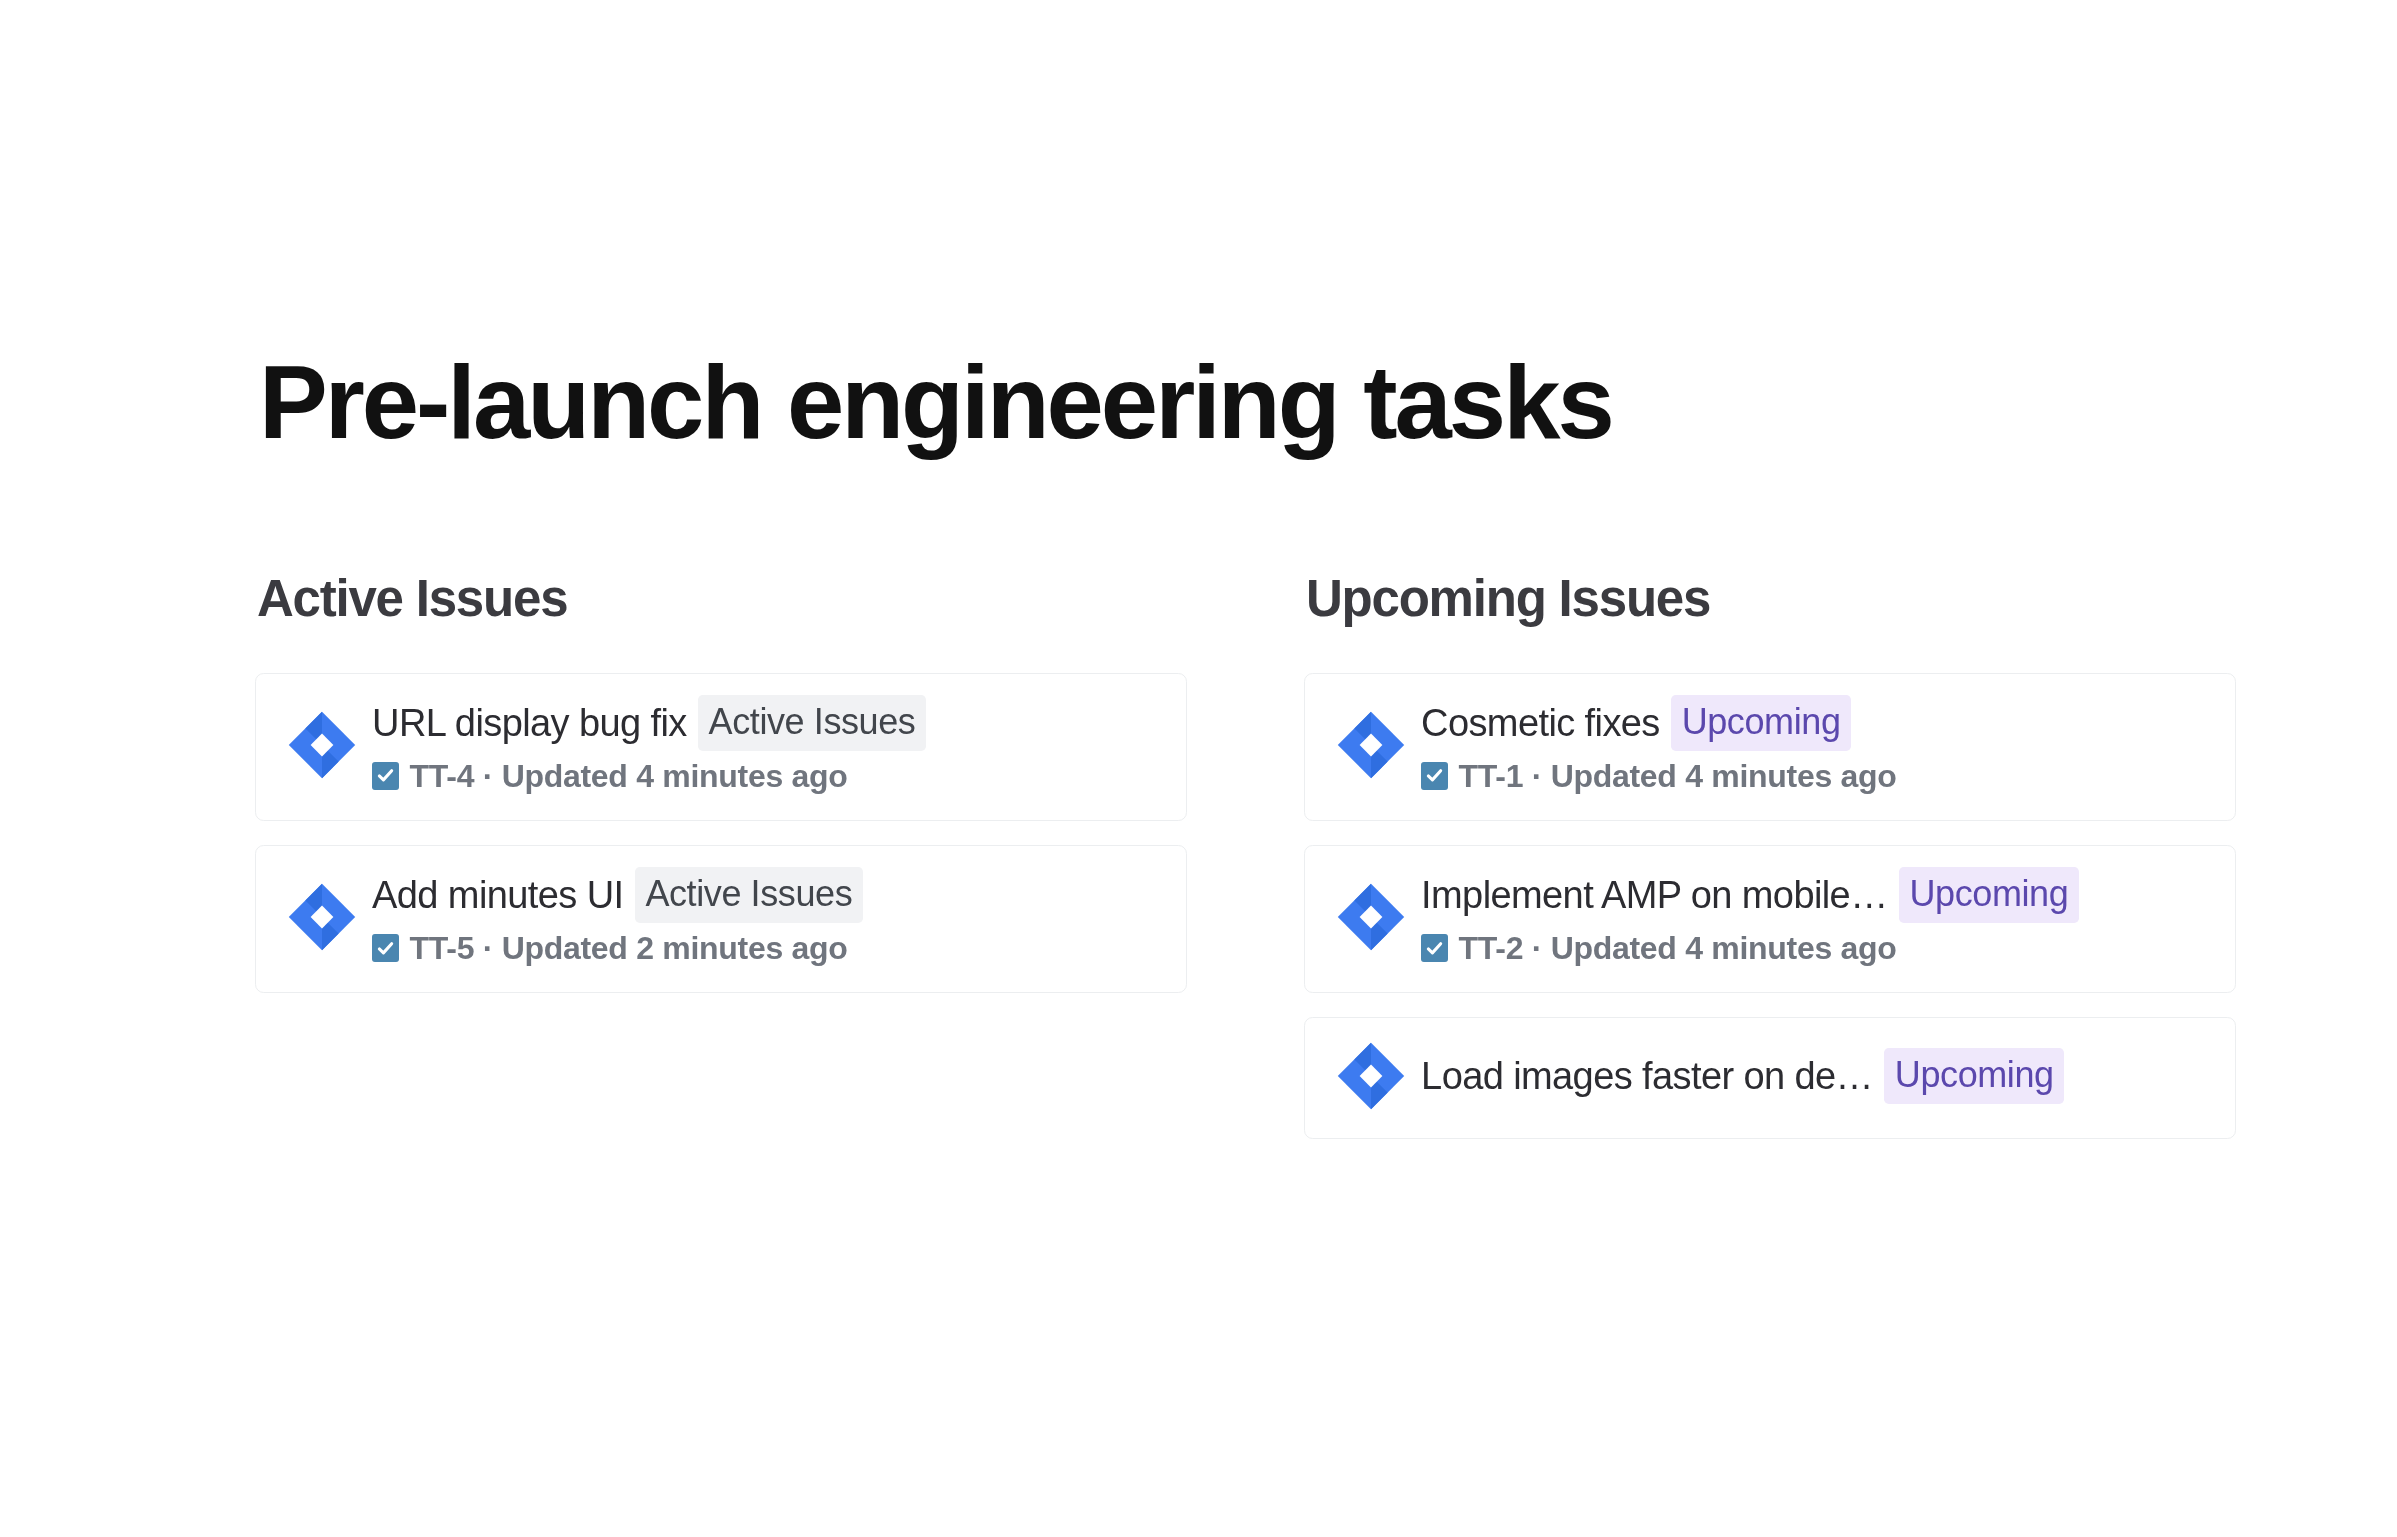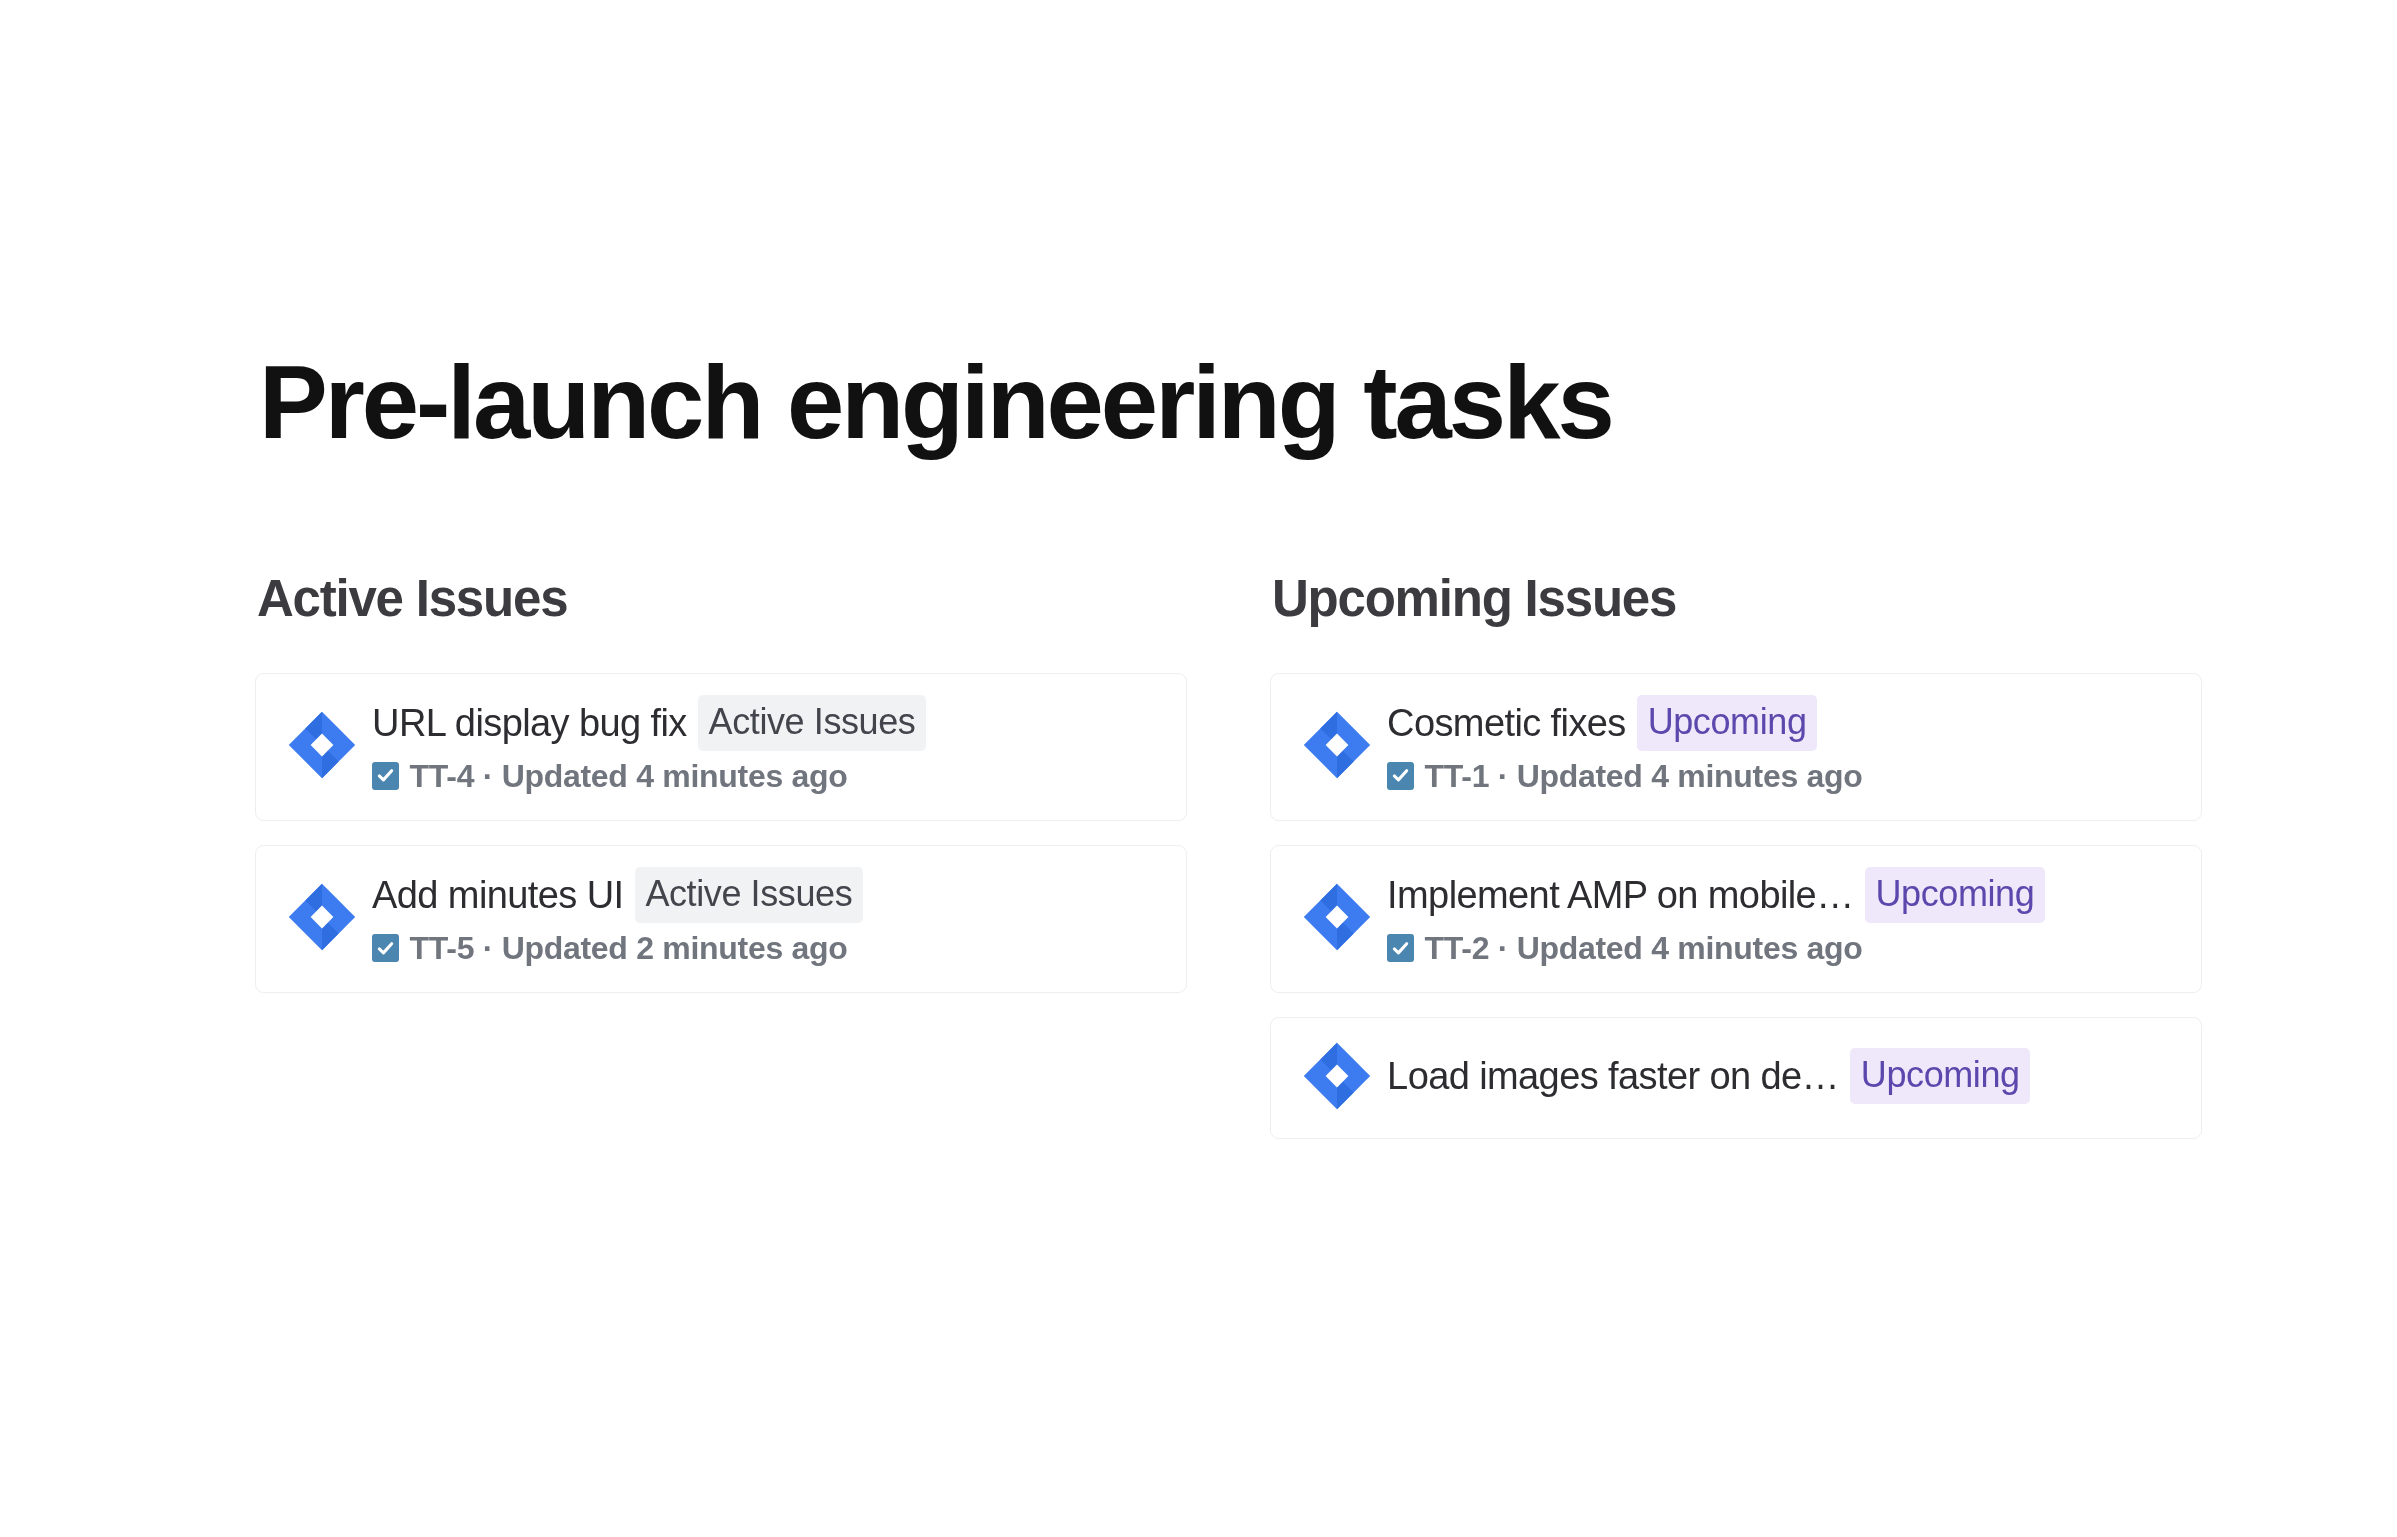--- a/index.html
+++ b/index.html
@@ -37,21 +37,21 @@
   }
 
   
   .columns {
     position: absolute;
     left: 255px;
     top: 571px;
     width: 1997px;
     display: flex;
     flex-direction: row;
-    gap: 83px;
+    gap: 117px;
   }
   .column {
     width: 932px;
     flex: 0 0 932px;
   }
 
   .column-heading {
     font-size: 51px;
     font-weight: 700;
     letter-spacing: -1.2px;

